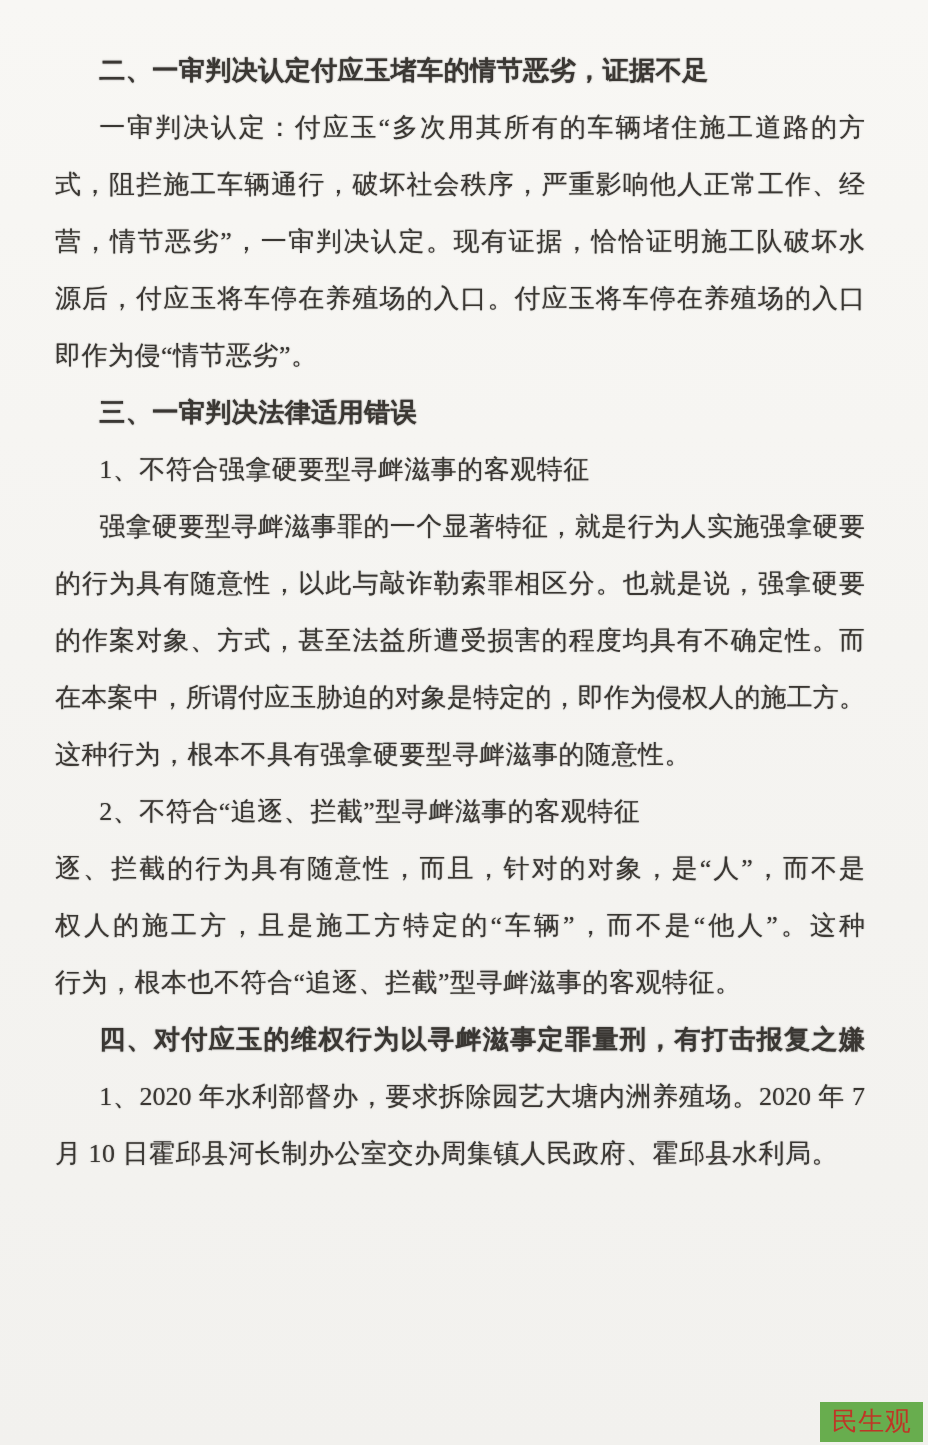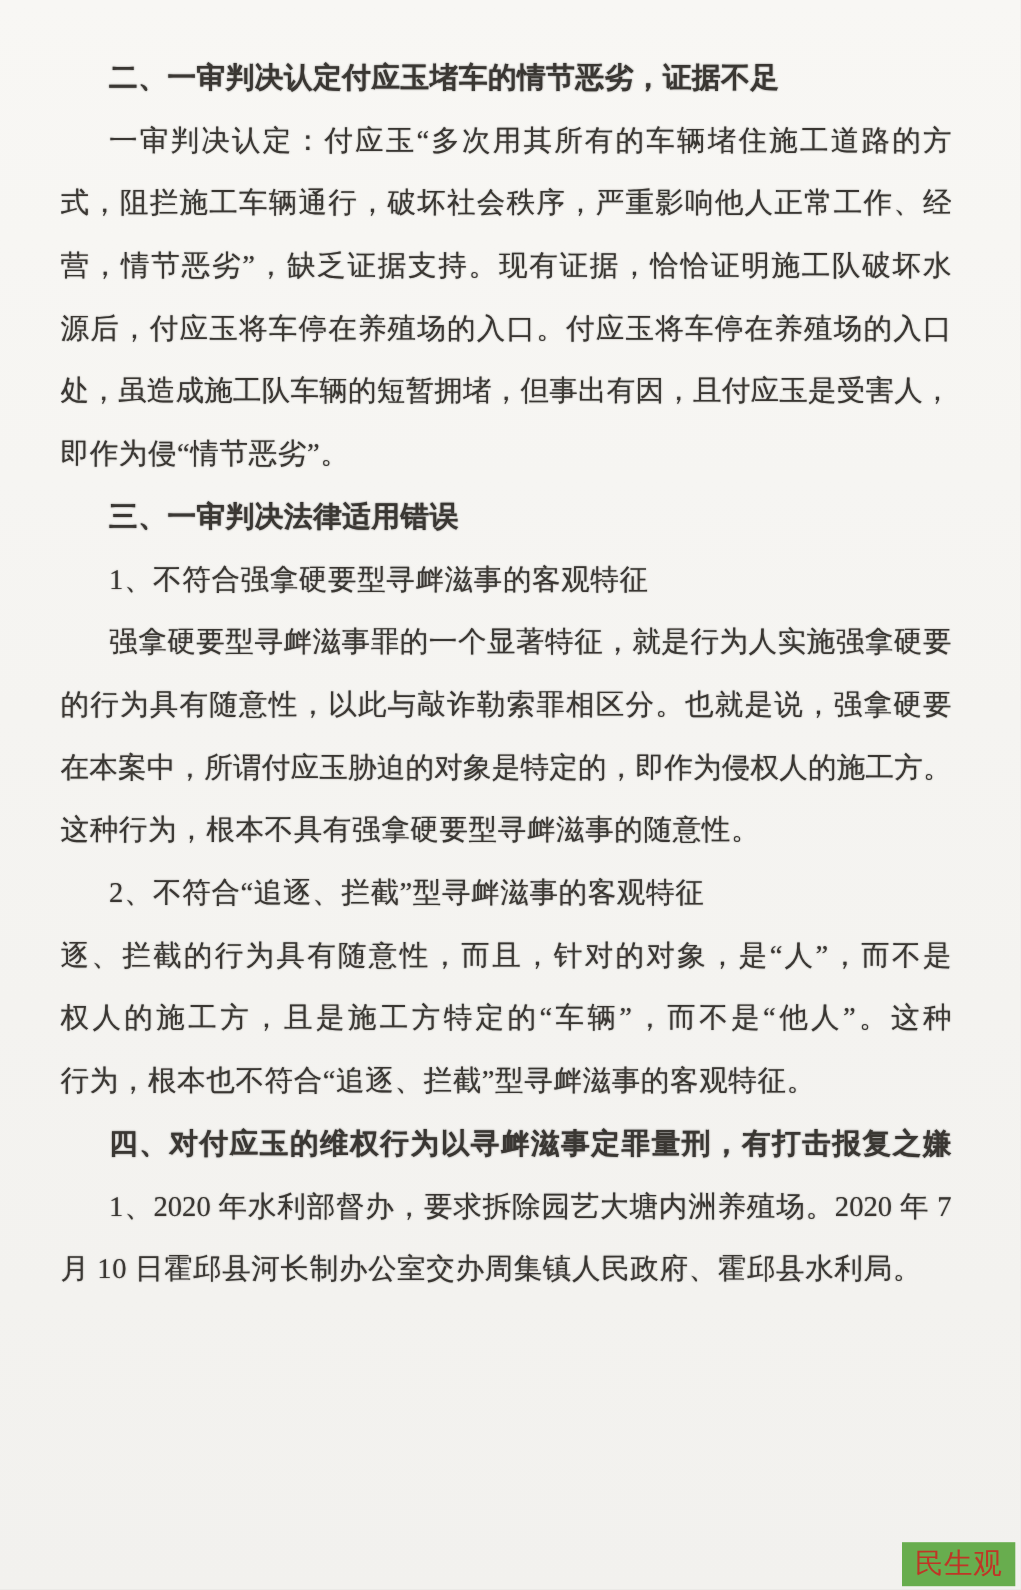--- a/index.html
+++ b/index.html
@@ -63,28 +63,28 @@
   }
 </style>
 </head>
 <body>
 
 <div class="page">
   <div class="doc">
     <div class="ln bold indent">二、一审判决认定付应玉堵车的情节恶劣，证据不足</div>
     <div class="ln fill indent">一审判决认定：付应玉“多次用其所有的车辆堵住施工道路的方</div>
     <div class="ln fill">式，阻拦施工车辆通行，破坏社会秩序，严重影响他人正常工作、经</div>
-    <div class="ln fill">营，情节恶劣”，缺乏证据支持。现有证据，恰恰证明施工队破坏水</div>
+    <div class="ln fill">营，情节恶劣”，一审判决认定。现有证据，恰恰证明施工队破坏水</div>
     <div class="ln fill">源后，付应玉将车停在养殖场的入口。付应玉将车停在养殖场的入口</div>
-    <div class="ln fill">处，虽造成施工队车辆的短暂拥堵，但事出有因，且付应玉是受害人，</div>
     <div class="ln">即作为侵“情节恶劣”。</div>
     <div class="ln bold indent">三、一审判决法律适用错误</div>
     <div class="ln indent">1、不符合强拿硬要型寻衅滋事的客观特征</div>
     <div class="ln fill indent">强拿硬要型寻衅滋事罪的一个显著特征，就是行为人实施强拿硬要</div>
     <div class="ln fill">的行为具有随意性，以此与敲诈勒索罪相区分。也就是说，强拿硬要</div>
+    <div class="ln fill">的作案对象、方式，甚至法益所遭受损害的程度均具有不确定性。而</div>
     <div class="ln fill">在本案中，所谓付应玉胁迫的对象是特定的，即作为侵权人的施工方。</div>
     <div class="ln">这种行为，根本不具有强拿硬要型寻衅滋事的随意性。</div>
     <div class="ln indent">2、不符合“追逐、拦截”型寻衅滋事的客观特征</div>
     <div class="ln fill">逐、拦截的行为具有随意性，而且，针对的对象，是“人”，而不是</div>
     <div class="ln fill">权人的施工方，且是施工方特定的“车辆”，而不是“他人”。这种</div>
     <div class="ln">行为，根本也不符合“追逐、拦截”型寻衅滋事的客观特征。</div>
     <div class="ln bold fill indent">四、对付应玉的维权行为以寻衅滋事定罪量刑，有打击报复之嫌</div>
     <div class="ln fill indent">1、2020 年水利部督办，要求拆除园艺大塘内洲养殖场。2020 年 7</div>
     <div class="ln">月 10 日霍邱县河长制办公室交办周集镇人民政府、霍邱县水利局。</div>
   </div>

